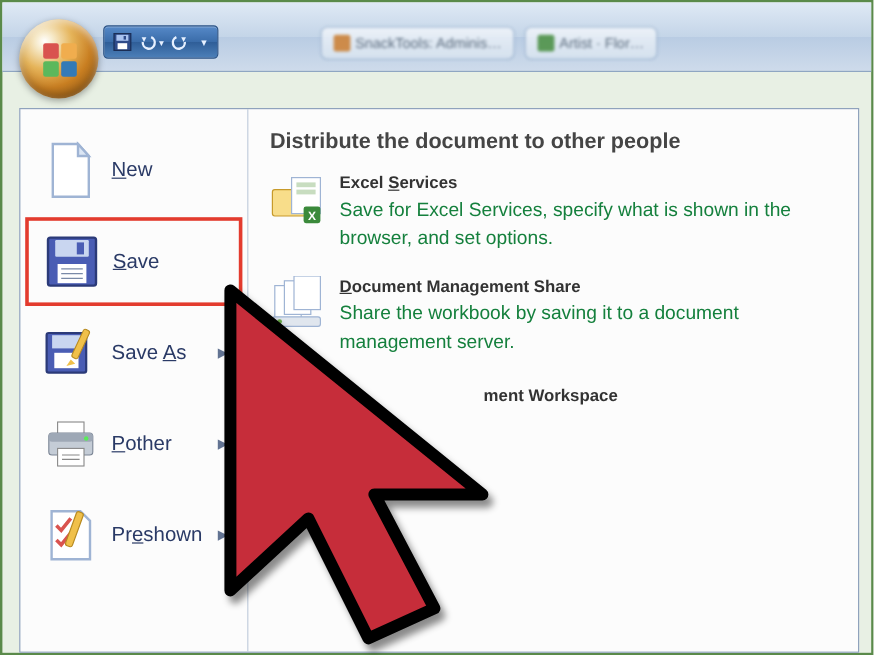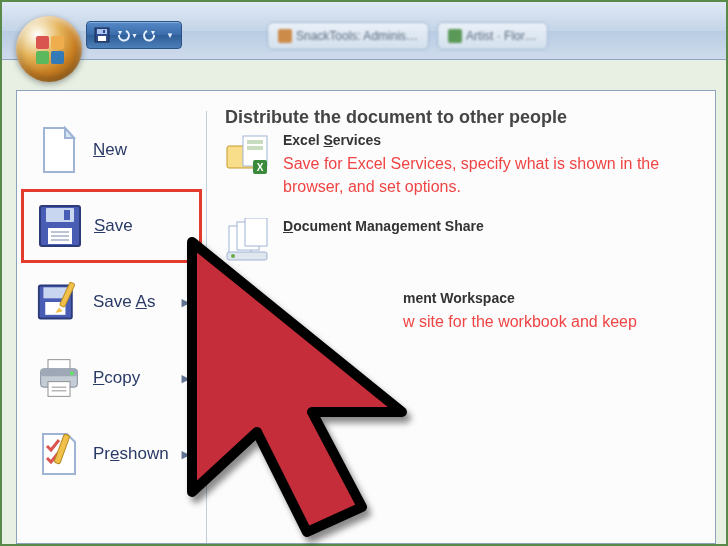--- a/index.html
+++ b/index.html
@@ -98,21 +98,21 @@
     top: 88px;
     width: 700px;
     height: 454px;
     background: #fcfcfc;
     border: 1px solid #8fa2bc;
     display: flex;
   }
   .left-col {
     width: 190px;
     border-right: 1px solid #c3cedd;
-    margin-top: 20px;
+    padding-top: 12px;
   }
   .menu-item {
     display: flex;
     align-items: center;
     gap: 12px;
     height: 74px;
     padding: 0 10px 0 14px;
     position: relative;
     margin: 2px 6px;
   }
@@ -141,21 +141,21 @@
   }
 
   .right-col {
     flex: 1;
     padding: 16px 18px 10px 18px;
   }
   .right-title {
     font-weight: 600;
     color: #454545;
     font-size: 18px;
-    margin-bottom: 4px;
+    margin-bottom: 16px;
   }
   .pub-item {
     display: flex;
     gap: 12px;
     margin-bottom: 20px;
   }
   .pub-ic {
     width: 46px;
     height: 48px;
     flex-shrink: 0;
@@ -163,21 +163,21 @@
   .pub-text { flex: 1; }
   .pub-title {
     font-weight: 600;
     font-size: 14px;
     color: #333;
     margin-bottom: 4px;
   }
   .pub-title .ul { text-decoration: underline; }
   .pub-desc {
     font-size: 16px;
-    color: #ef4444;
+    color: #15803d;
     line-height: 1.45;
   }
 
   .big-cursor {
     position: absolute;
     left: 160px;
     top: 220px;
     z-index: 50;
     filter: drop-shadow(4px 6px 3px rgba(0,0,0,0.45));
     pointer-events: none;
@@ -287,21 +287,21 @@
           <svg width="48" height="44" viewBox="0 0 48 44">
             <rect x="12" y="2" width="24" height="12" fill="#fff" stroke="#888"></rect>
             <rect x="4" y="12" width="40" height="20" rx="3" fill="#c4ccd6" stroke="#7a8494"></rect>
             <rect x="4" y="12" width="40" height="8" rx="3" fill="#9ea8b6"></rect>
             <rect x="12" y="26" width="24" height="16" fill="#fff" stroke="#888"></rect>
             <line x1="16" y1="32" x2="32" y2="32" stroke="#888"></line>
             <line x1="16" y1="36" x2="32" y2="36" stroke="#888"></line>
             <circle cx="38" cy="17" r="2" fill="#5aeb5a"></circle>
           </svg>
         </div>
-        <span class="menu-label"><span></span><span class="ul">P</span><span>copy</span></span>
+        <span class="menu-label"><span></span><span class="ul">P</span><span>other</span></span>
         <span class="menu-arrow">▶</span>
       </div>
 
       <div class="menu-item">
         <div class="menu-ic">
           <svg width="44" height="48" viewBox="0 0 44 48">
             <path d="M6 4 H30 L38 12 V44 H6 Z" fill="#fff" stroke="#9fb4d4" stroke-width="2"></path>
             <path d="M10 16 L14 20 L22 10" fill="none" stroke="#d9534f" stroke-width="3"></path>
             <path d="M10 28 L14 32 L22 22" fill="none" stroke="#d9534f" stroke-width="3"></path>
             <rect x="22" y="4" width="6" height="30" rx="2" transform="rotate(20 25 19)" fill="#f0c04a" stroke="#b78a20"></rect>
@@ -338,29 +338,30 @@
           <svg width="46" height="48" viewBox="0 0 46 48">
             <rect x="4" y="8" width="22" height="28" fill="#fff" stroke="#9fb4d4"></rect>
             <rect x="12" y="4" width="22" height="28" fill="#fff" stroke="#9fb4d4"></rect>
             <rect x="20" y="0" width="22" height="28" fill="#fff" stroke="#9fb4d4"></rect>
             <rect x="2" y="34" width="40" height="8" rx="2" fill="#e0e6ee" stroke="#9fb4d4"></rect>
             <circle cx="8" cy="38" r="2" fill="#6aaa4a"></circle>
           </svg>
         </div>
         <div class="pub-text">
           <div class="pub-title"><span></span><span class="ul">D</span><span>ocument Management Share</span></div>
+          <div class="pub-desc">Share the workbook by saving it to a document management server.</div>
         </div>
       </div>
 
       <div class="pub-item" style="margin-top:24px">
         <div class="pub-ic" style="opacity:0"></div>
         <div class="pub-text" style="padding-left:120px">
           <div class="pub-title"><span>ment Workspace</span></div>
           <div class="pub-desc">
-            <span>w site for the workbook and keep</span><br>
+            <br>
           </div>
         </div>
       </div>
 
     </div>
   </div>
 
   <svg class="big-cursor" width="300" height="330" viewBox="0 0 300 330">
     <path d="M 30 20
              L 30 270

